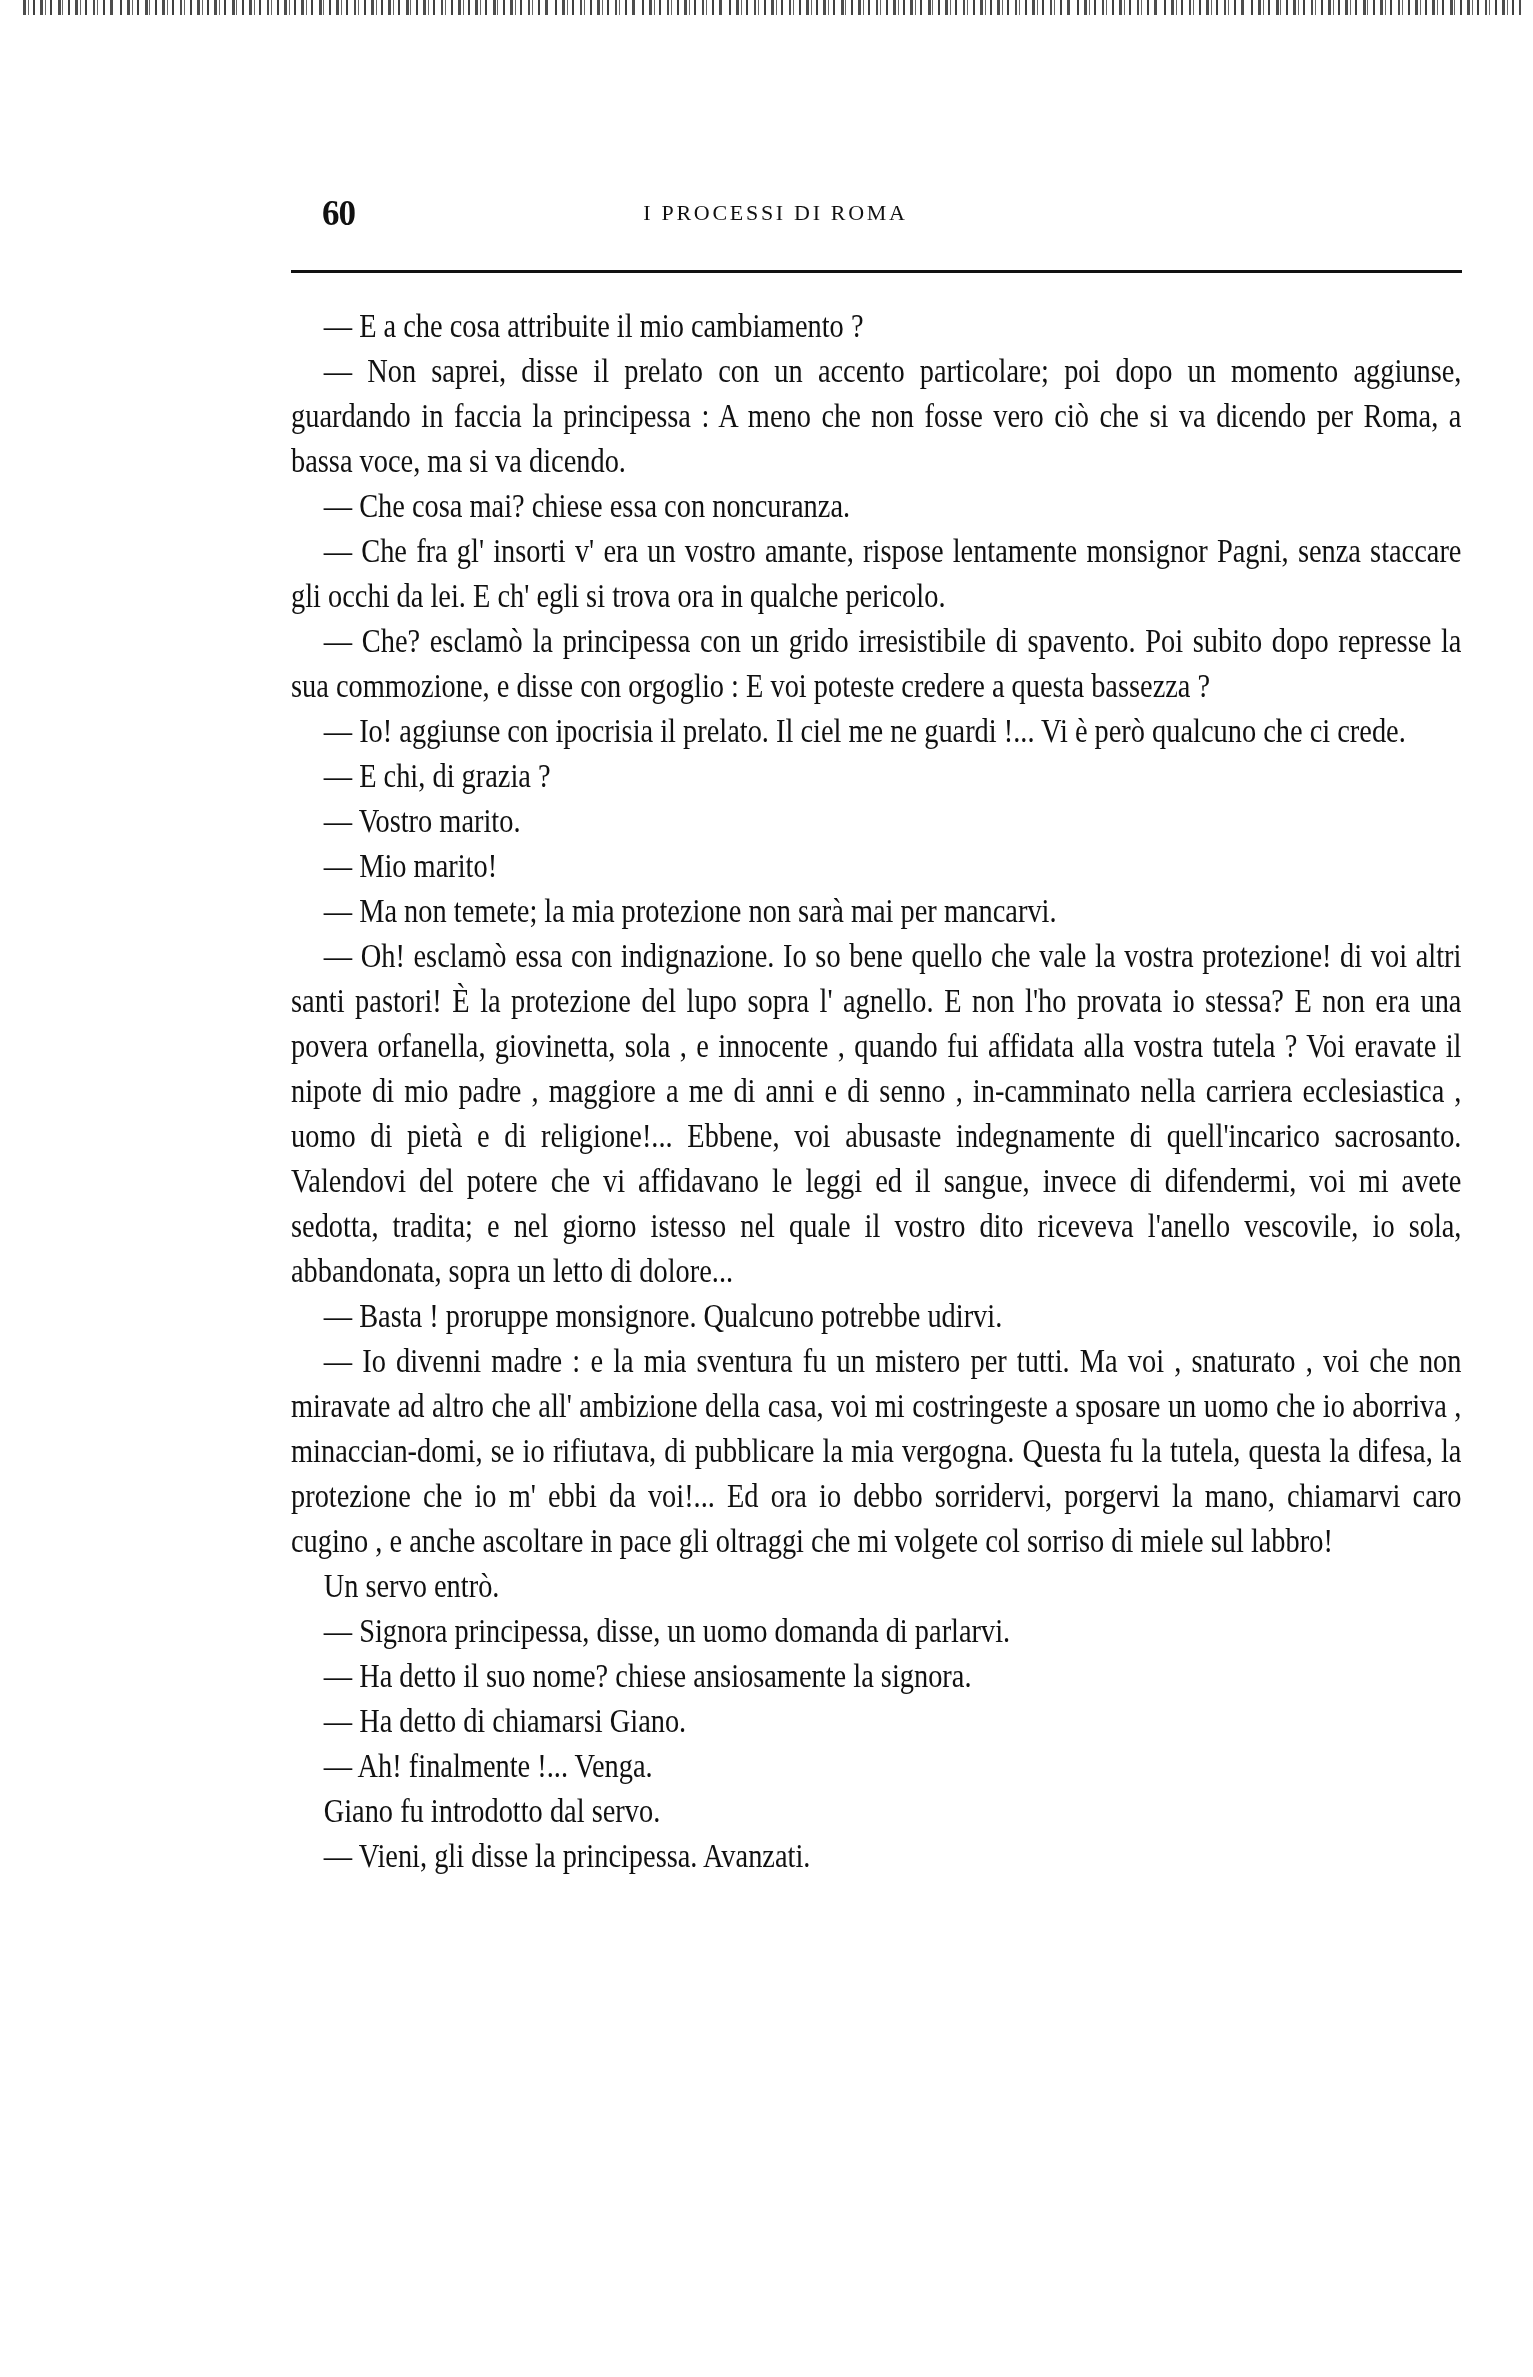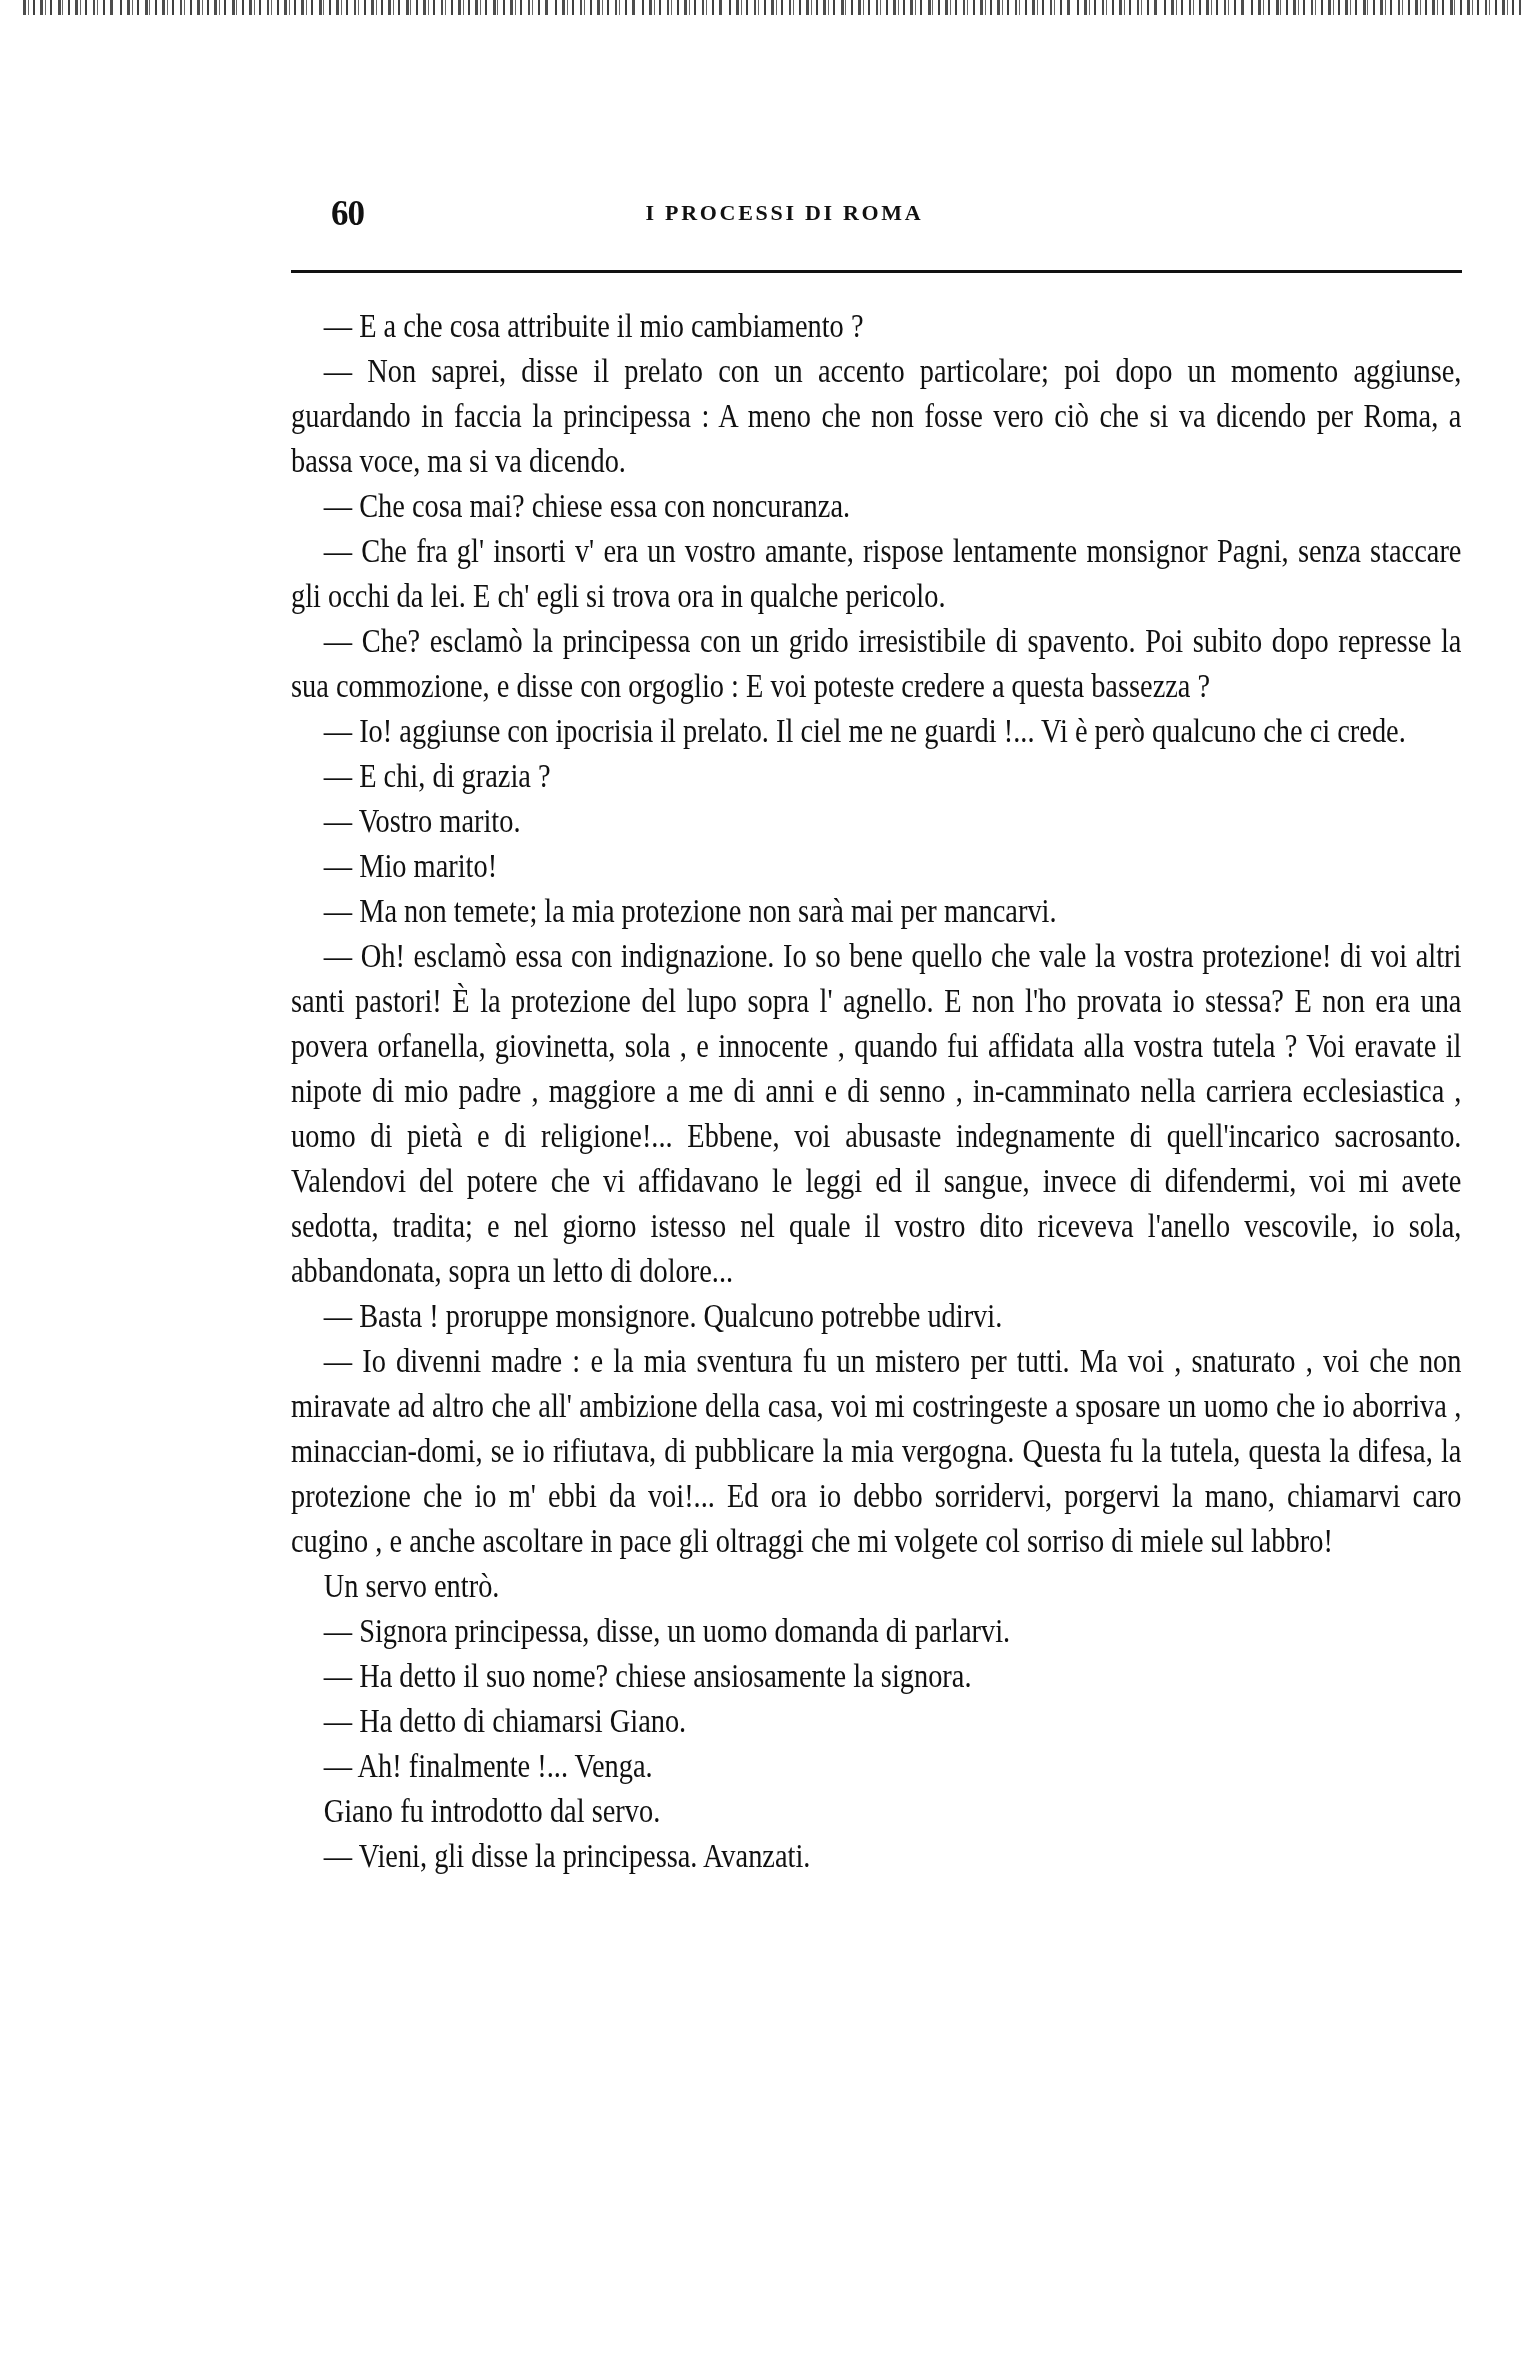--- a/index.html
+++ b/index.html
@@ -7,28 +7,28 @@
   .noise {
     position: absolute; left: 23px; top: 0; width: 1498px; height: 14.6px;
     background: repeating-linear-gradient(90deg, #111 0 2.7px, #fff 2.7px 4.6px, #333 4.6px 5.5px, #fff 5.5px 10px, #000 10px 12px, #fff 12px 17.4px);
     opacity: 0.75;
   }
   .page {
     position: absolute; left: 291px; top: 0; width: 1171px;
     font-family: "Liberation Serif", "DejaVu Serif", serif;
     color: #111;
   }
-  .running-head { position: absolute; top: 194px; left: 9px; width: 1171px; height: 44px; }
+  .running-head { position: absolute; top: 194px; left: 0; width: 1171px; height: 44px; }
   .page-number {
     position: absolute; left: 31px; top: 0;
     font-size: 35px; font-weight: bold; letter-spacing: -0.9px;
   }
   .header-title {
     position: absolute; left: 0; width: 969px; text-align: center; top: 5.5px;
-    font-size: 22px; font-weight: bold; letter-spacing: 2.7px;
+    font-size: 22px; font-weight: normal; letter-spacing: 2.7px;
   }
   .rule {
     position: absolute; top: 270px; left: 0; width: 1171px; height: 2.7px;
     background: #111;
   }
   .text {
     position: absolute; top: 304px; left: 0; width: 1171px;
     font-size: 33px; line-height: 45px;
     transform: scaleX(0.86); transform-origin: left top;
     width: 1361px;

